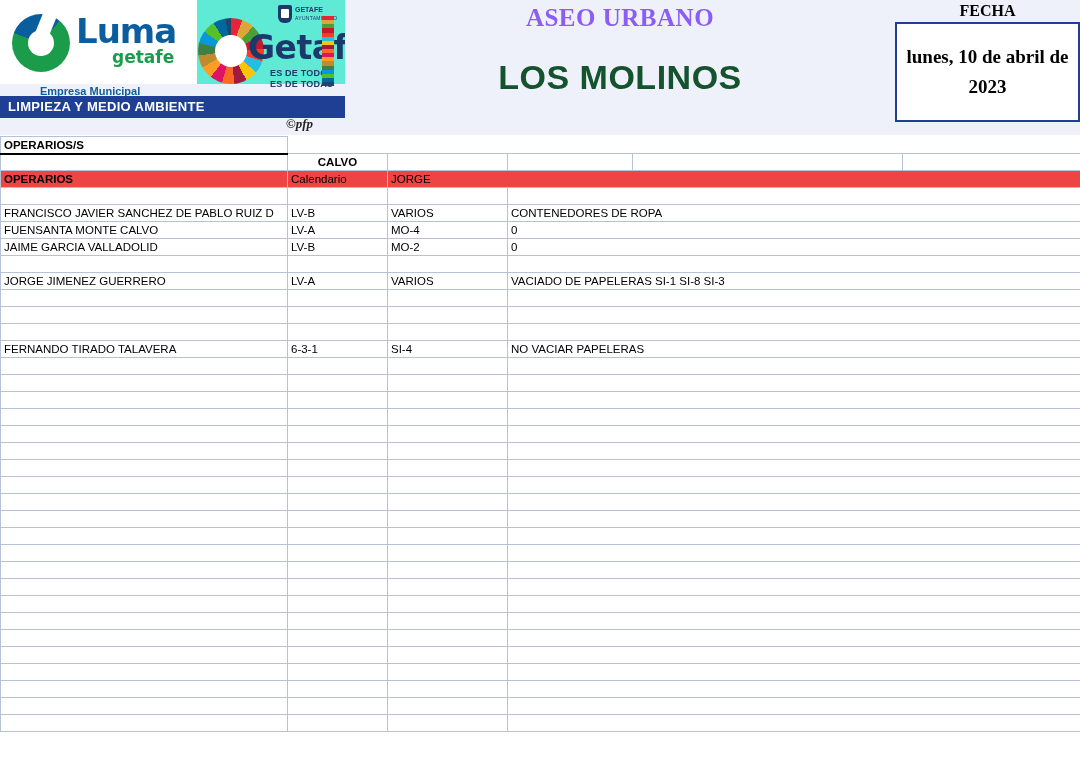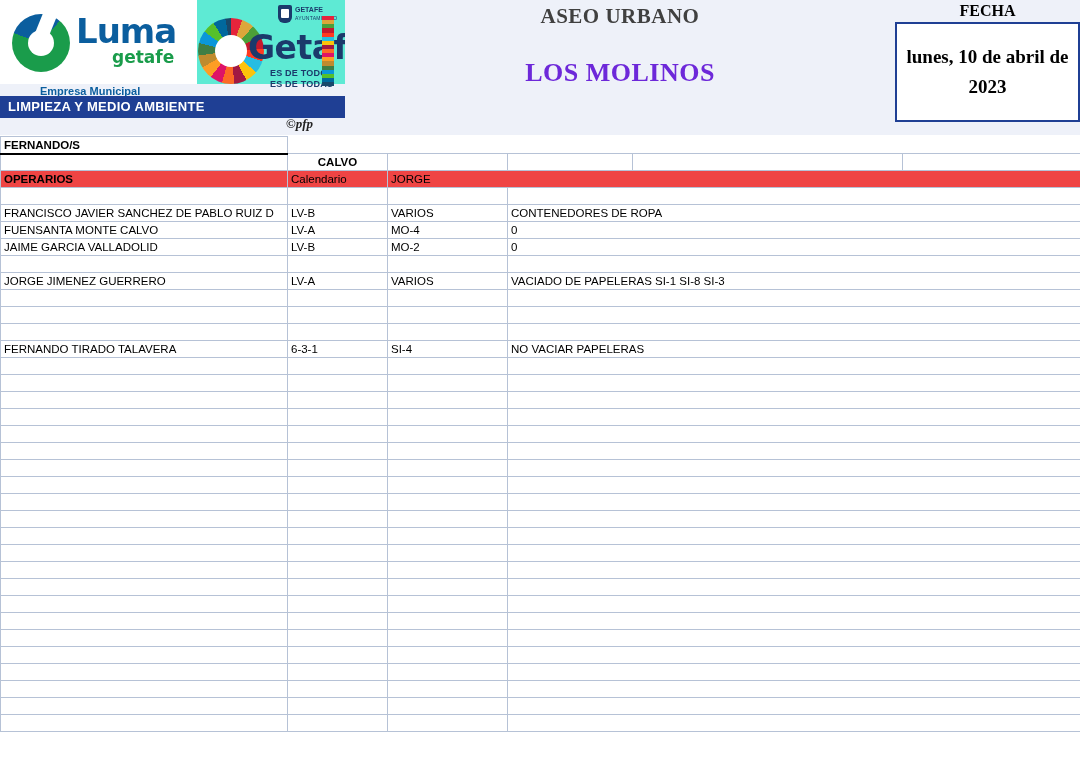--- a/index.html
+++ b/index.html
@@ -203,34 +203,34 @@
     font-weight: 700;
     color: #222;
   }
 
   .title-main {
     position: absolute;
     left: 350px; top: 4px;
     width: 540px;
     text-align: center;
     font-family: "Liberation Serif", serif;
-    font-size: 21px;
-    font-weight: 700;
-    color: #404040;
+    font-size: 25px;
+    font-weight: 700;
+    color: #8b5cf6;
     letter-spacing: .5px;
   }
   .title-sub {
     position: absolute;
     left: 350px; top: 58px;
     width: 540px;
     text-align: center;
-    font-family: Liberation Serif, serif;
-    font-size: 26px;
-    font-weight: 700;
-    color: #6d28d9;
+    font-family: Liberation Sans, sans-serif;
+    font-size: 34px;
+    font-weight: 700;
+    color: #14532d;
     letter-spacing: .5px;
   }
 
   .fecha-label {
     position: absolute;
     left: 895px; top: 2px;
     width: 185px;
     text-align: center;
     font-family: "Liberation Serif", serif;
     font-size: 16px;
@@ -370,21 +370,21 @@
     <colgroup>
       <col class="c0">
         <col class="c1">
         <col class="c2">
         <col class="c3">
         <col class="c4">
         <col class="c5">
     </colgroup>
     <tbody>
       <tr class="row-enc">
-        <td class="bold enc-title">FERNANDO/S</td>
+        <td class="bold enc-title">OPERARIOS/S</td>
         <td style="border:none"></td>
         <td style="border:none"></td>
         <td style="border:none"></td>
         <td style="border:none"></td>
         <td style="border:none"></td>
       </tr>
       <tr>
         <td></td>
         <td class="small-caps">CALVO</td>
         <td></td>

